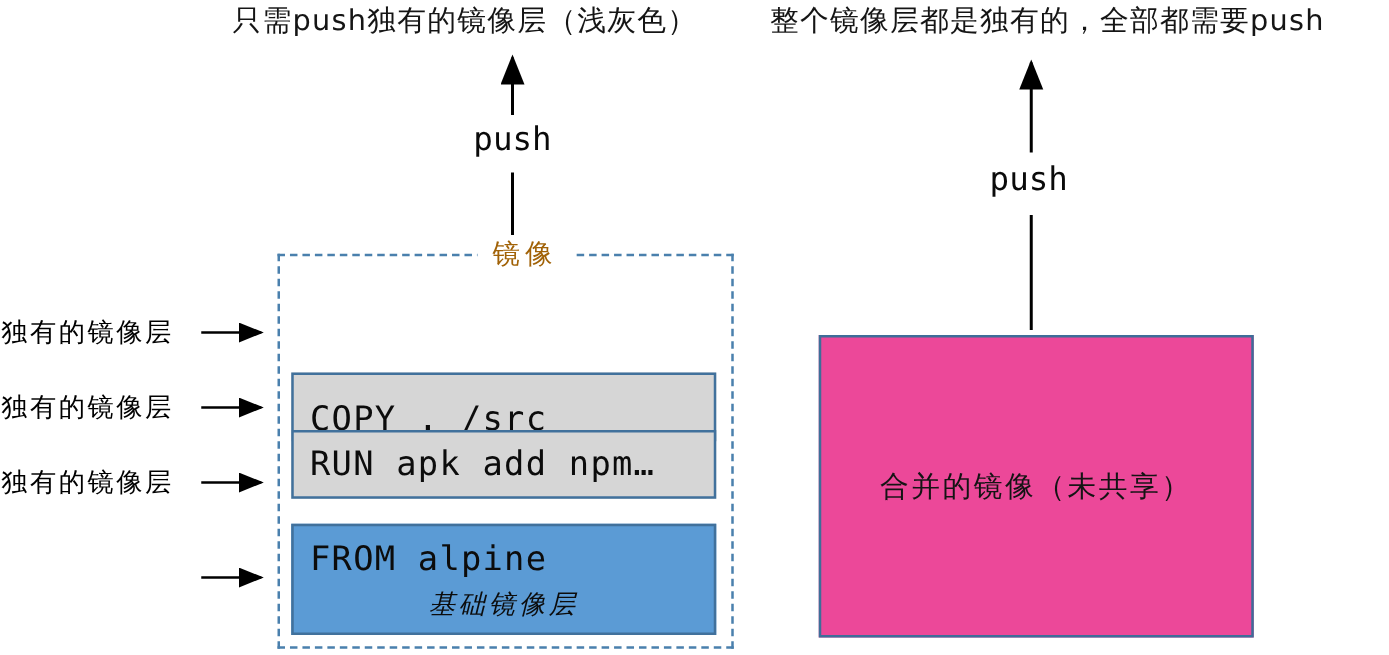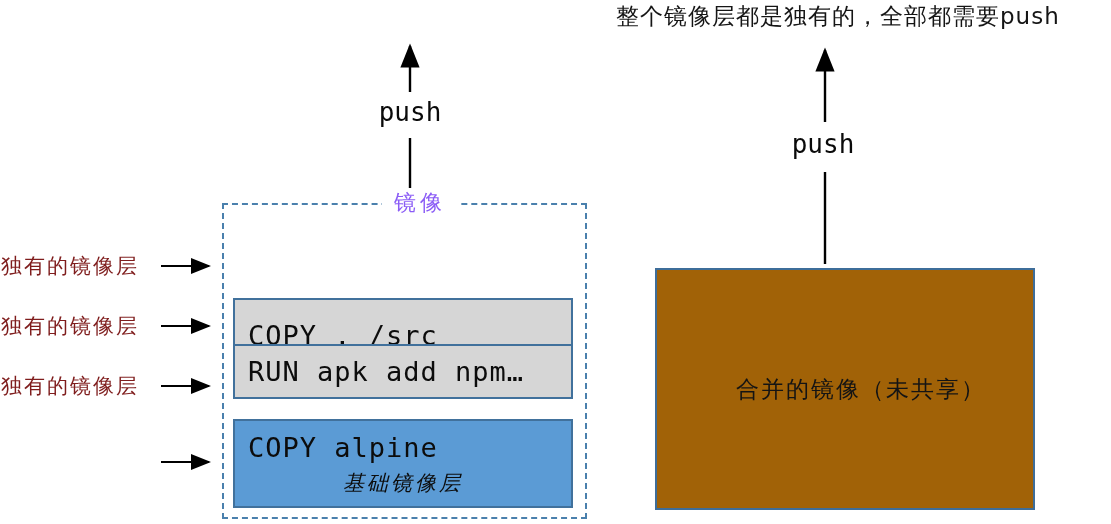--- a/index.html
+++ b/index.html
@@ -45,21 +45,21 @@
   }
   #image-box-title {
     position: absolute;
     left: 420px; top: 188px;
     transform: translateX(-50%);
     background: #ffffff;
     padding: 0 12px;
     font-size: 22px;
     letter-spacing: 4px;
     white-space: nowrap;
-    color: #8b5cf6;
+    color: #a16207;
   }
   .layer {
     position: absolute;
     left: 233px;
     width: 336px;
     background: #d6d6d6;
     border: 2px solid #41719c;
     display: flex;
     align-items: center;
   }
@@ -90,50 +90,50 @@
     color: #0c0c0c;
     font-style: italic;
   }
   .row-label {
     position: absolute;
     left: 1px;
     font-size: 21px;
     letter-spacing: 2px;
     line-height: 28px;
     white-space: nowrap;
-    color: #7f1d1d;
+    color: #000000;
   }
   #row-label-0 { top: 252px; }
   #row-label-1 { top: 312px; }
   #row-label-2 { top: 372px; }
   #row-label-3 { top: 448px; }
 
   #merged-image-box {
     position: absolute;
     left: 655px; top: 268px;
     width: 344px; height: 238px;
-    background: #a16207;
+    background: #ec4899;
     border: 2.5px solid #3e6d99;
     display: flex;
     align-items: center;
     justify-content: center;
-    padding-left: 32px;
   }
   #merged-image-box .label {
     font-size: 23px;
     letter-spacing: 2px;
     white-space: nowrap;
     color: #141414;
   }
 </style>
 </head>
 <body>
 
 <div id="stage">
 
+  <div class="caption" id="caption-left">只需push独有的镜像层（浅灰色）</div>
   <div class="caption" id="caption-right">整个镜像层都是独有的，全部都需要push</div>
 
   <svg id="arrow-layer" width="1111" height="524" viewBox="0 0 1111 524">
     <defs>
       <marker id="ah" markerWidth="11" markerHeight="9" refX="9" refY="4" orient="auto">
         <path d="M0,0 L10,4 L0,8 z" fill="#000"></path>
       </marker>
     </defs>
 
     <g>
@@ -166,21 +166,21 @@
   <div id="image-dashed-box"></div>
   <div id="image-box-title">镜像</div>
 
   <div class="layer" id="layer-copy-src">
     <span class="code">COPY . /src</span>
   </div>
   <div class="layer" id="layer-run-apk">
     <span class="code">RUN apk add npm…</span>
   </div>
   <div class="layer" id="layer-from-alpine">
-    <span class="code">COPY alpine</span>
+    <span class="code">FROM alpine</span>
     <span class="sub">基础镜像层</span>
   </div>
 
   <div class="row-label" id="row-label-0">独有的镜像层</div>
   <div class="row-label" id="row-label-1">独有的镜像层</div>
   <div class="row-label" id="row-label-2">独有的镜像层</div>
 
   <div id="merged-image-box">
     <span class="label">合并的镜像（未共享）</span>
   </div>

